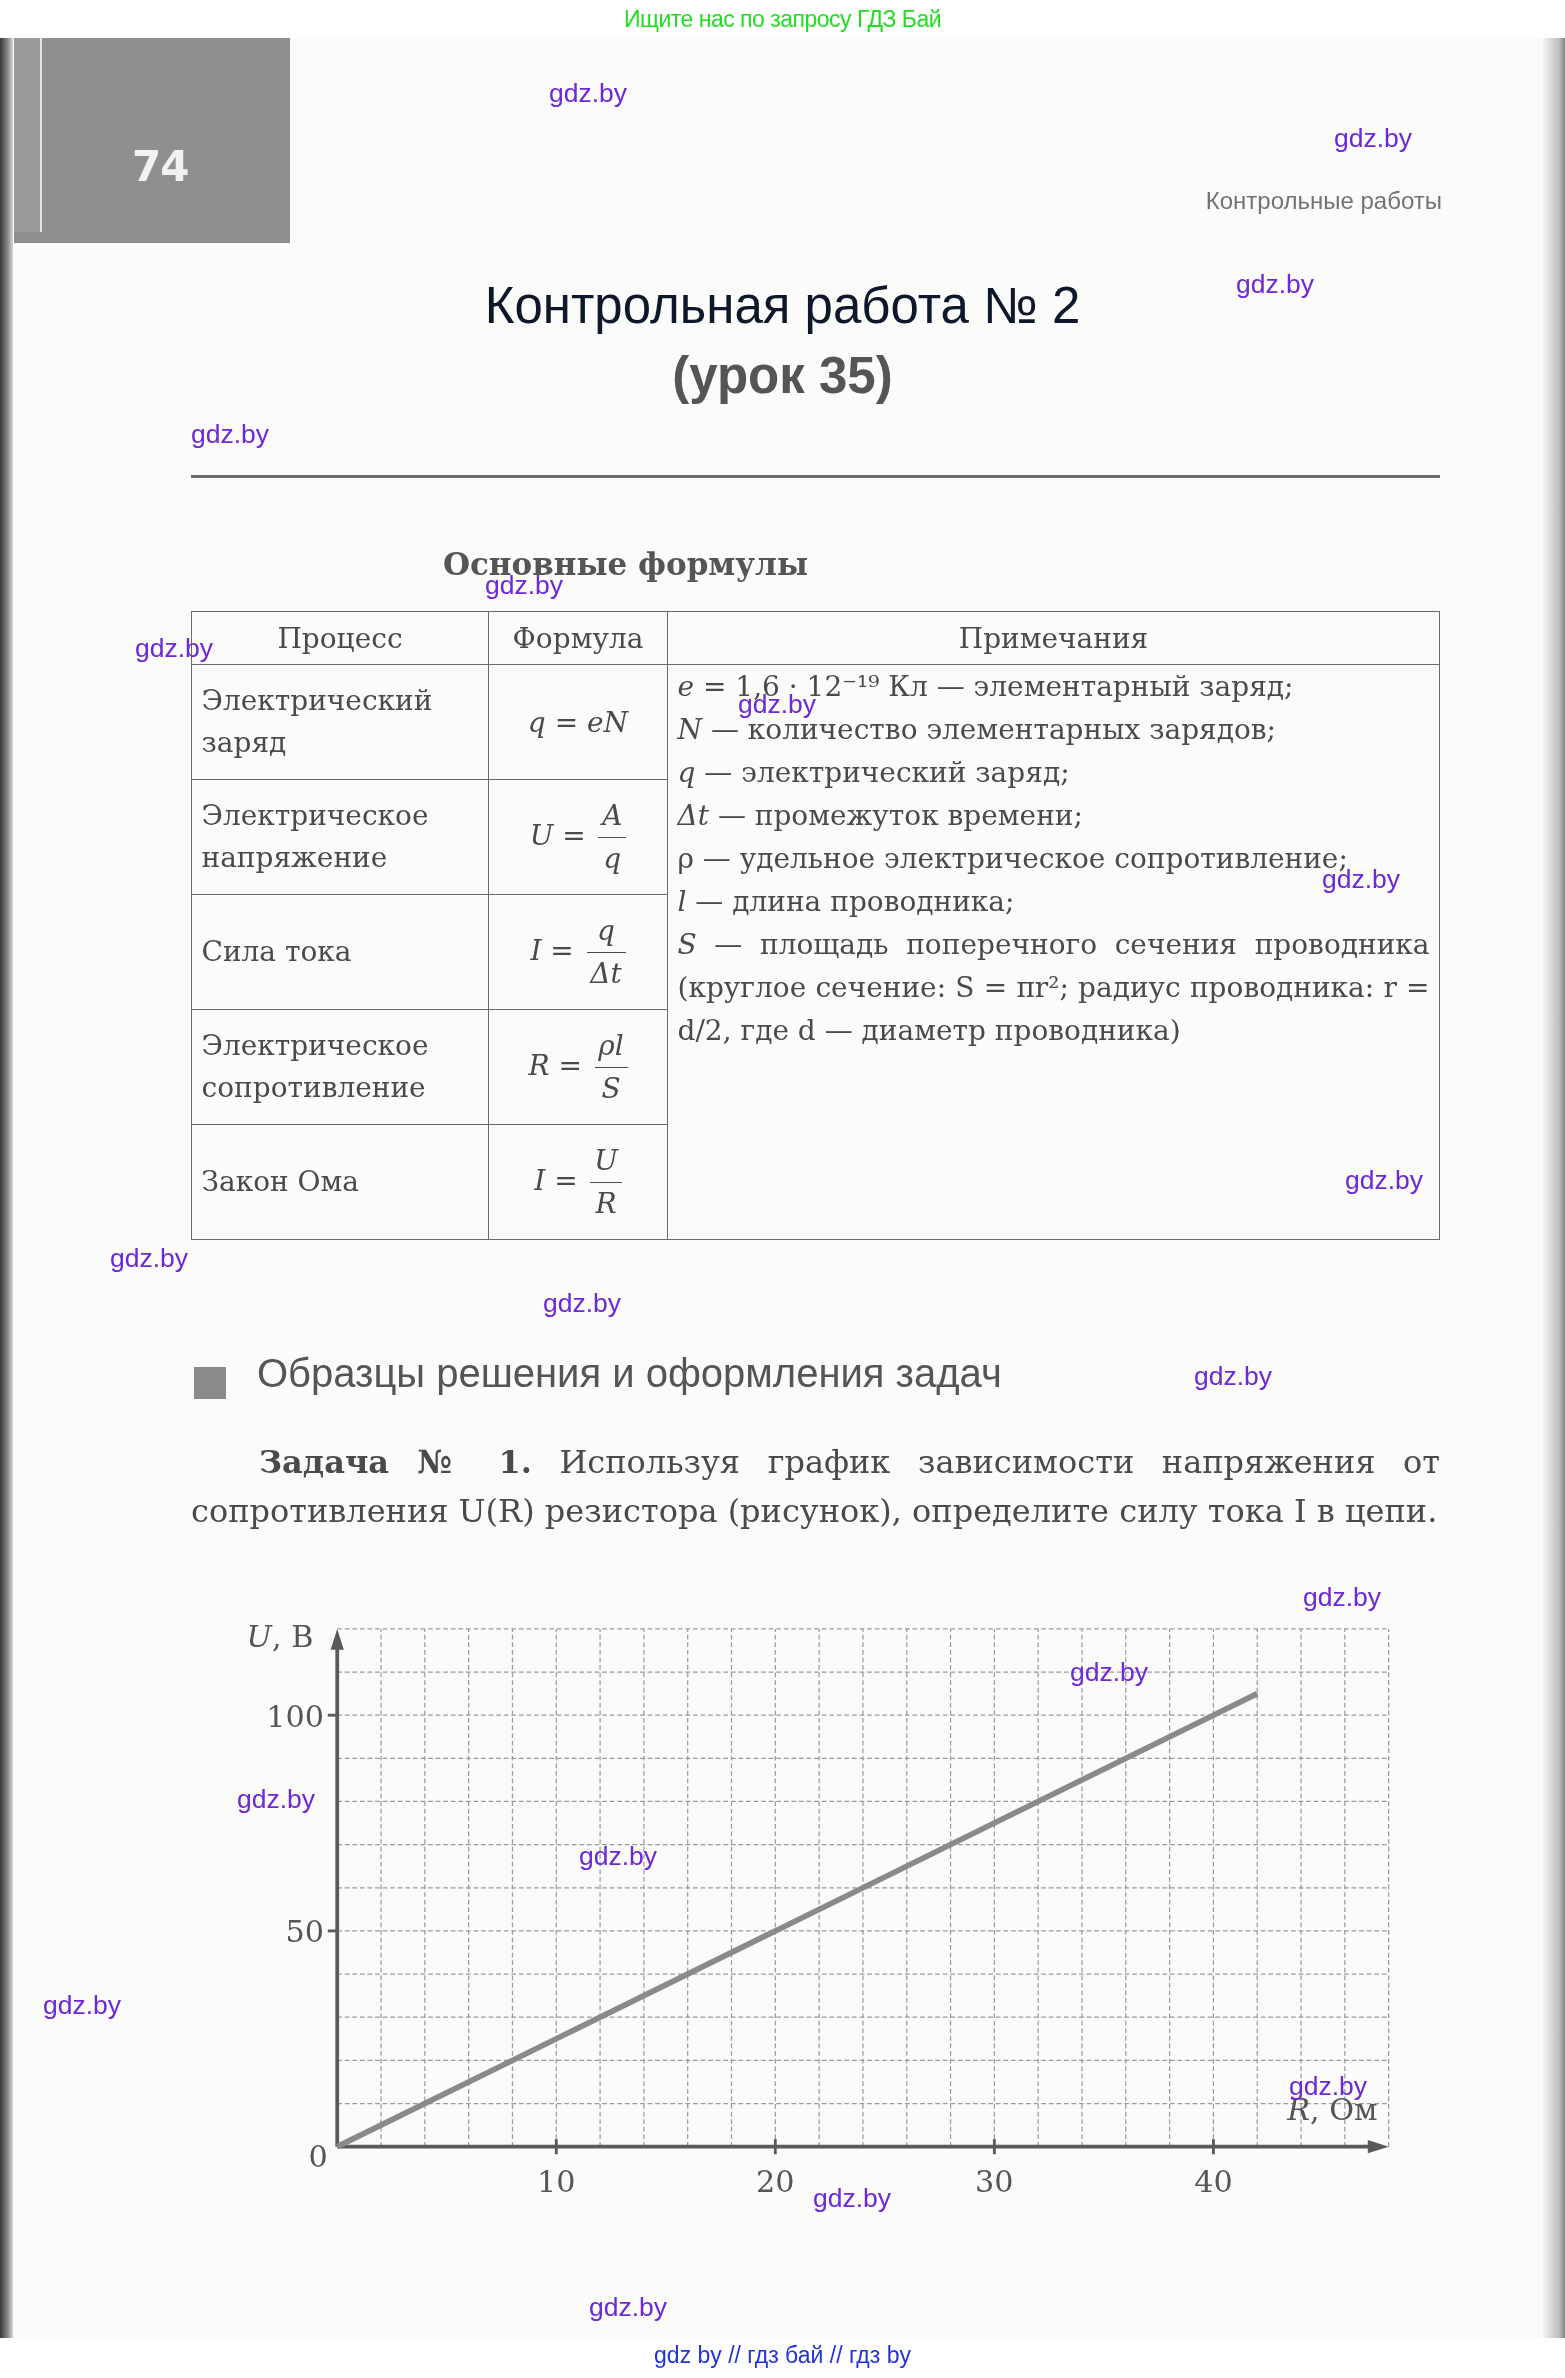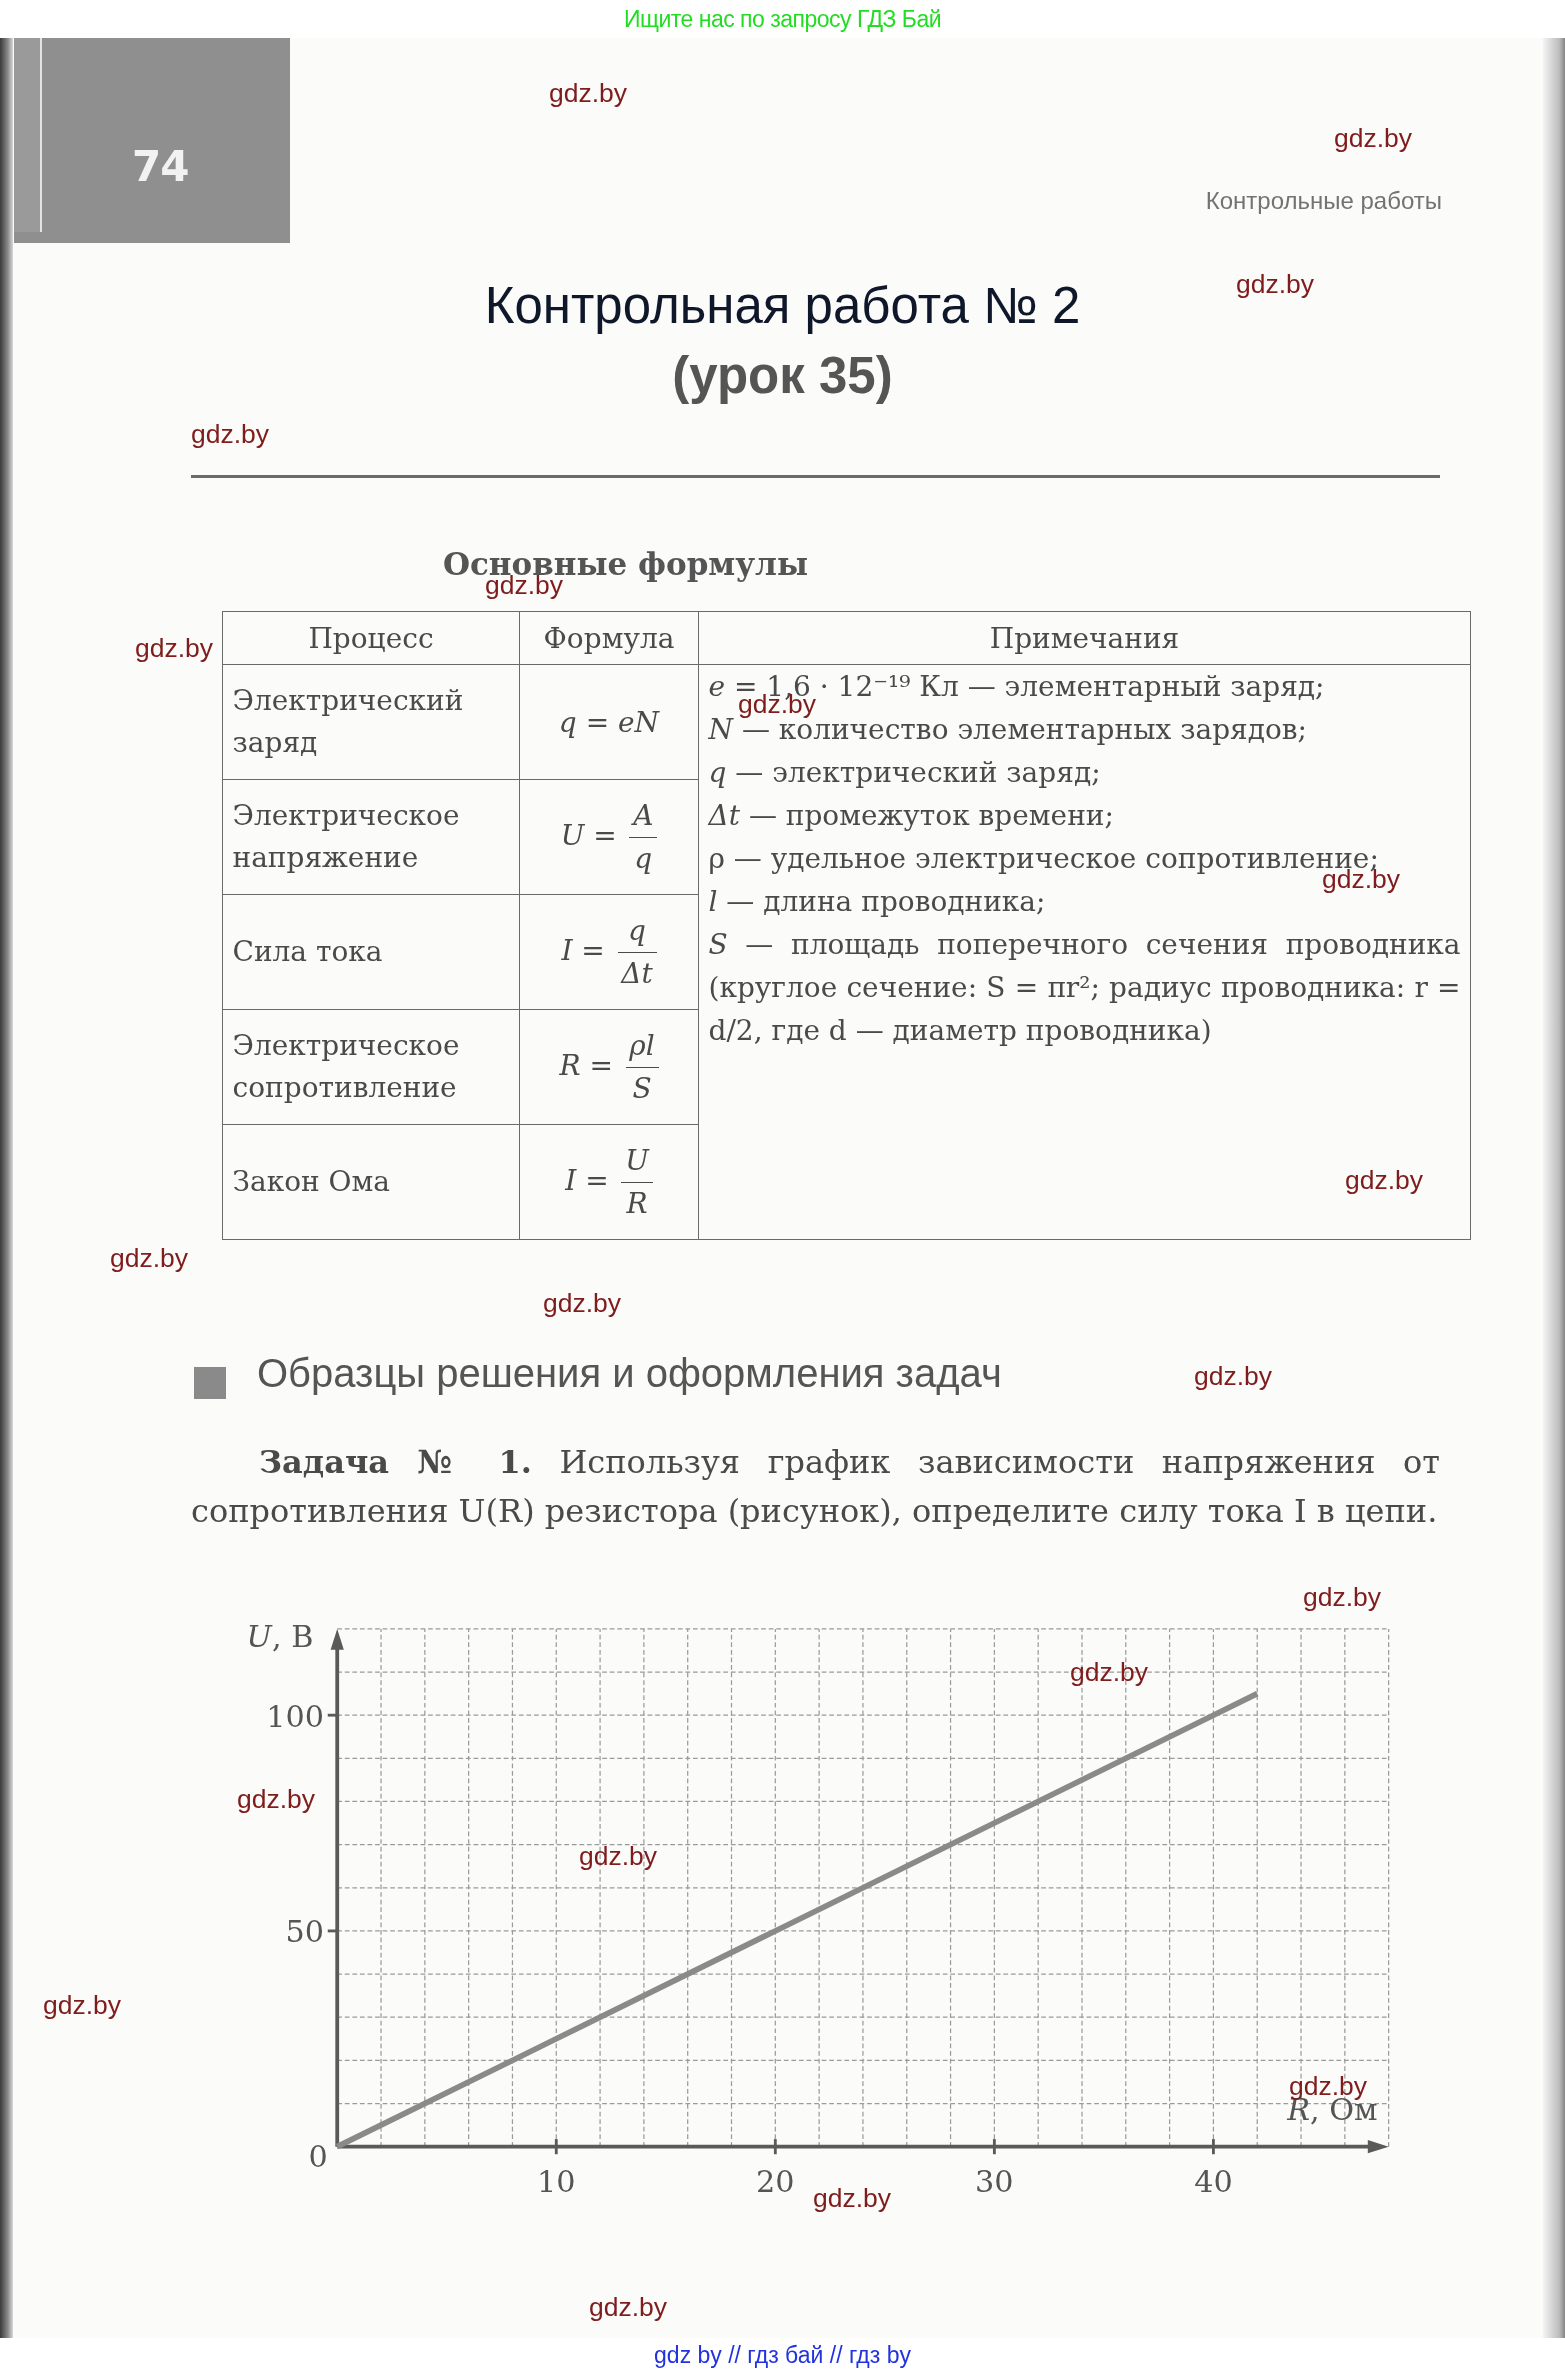--- a/index.html
+++ b/index.html
@@ -15,39 +15,39 @@
   .spine { left:0; top:38px; width:13.2px; height:2300px; background:linear-gradient(90deg,#3a3a3a,#8a8a8a 60%,#d8d8d8); }
   .right-edge { left:1543px; top:38px; width:23px; height:2300px; background:linear-gradient(90deg,#f4f4f4,#bdbdbd 70%,#7a7a7a); }
   .page-num-box { left:14px; top:38px; width:276px; height:205px; background:#8f8f8f; }
   .page-num-strip { left:14px; top:38px; width:25.6px; height:194px; background:#9a9a9a; border-right:2.8px solid #e4e4e4; }
   .page-num { left:132px; top:142px; font-family:"DejaVu Sans", sans-serif; font-weight:bold; font-size:42px; color:#f2f2f2; letter-spacing:-0.9px;text-align:right; }
   .running-head { right:123px; top:187px; font-family:"Liberation Sans", sans-serif; font-size:24px; color:#737373; }
   .title1 { left:0; width:1565px; top:276px; text-align:center; font-family:"Liberation Sans", sans-serif; font-size:51px; color:#0f172a; }
   .title2 { left:0; width:1565px; top:343px; text-align:center; font-family:"Liberation Sans", sans-serif; font-weight:bold; font-size:51px; color:#555; line-height:66px; }
   .title-rule { left:191px; top:475px; width:1249px; height:2.8px; background:#6a6a6a; }
   .formulas-heading { left:0; width:1251px; top:546px; text-align:center; font-family:"DejaVu Serif", serif; font-weight:bold; font-size:31px; color:#555; }
-  table.ft { position:absolute; left:191px; top:611px; width:1249px; border-collapse:collapse; font-size:28px; color:#4a4a4a;margin-left:31px; }
+  table.ft { position:absolute; left:191px; top:611px; width:1249px; border-collapse:collapse; font-size:28px; color:#4a4a4a; }
   table.ft td, table.ft th { border:1.9px solid #6b6b6b; padding:0 9.5px; }
   table.ft th { font-weight:normal; height:52px; font-size:28px; }
   table.ft th.c1 { width:277px; }
   table.ft th.c2 { width:159px; }
   td.proc { height:114px; line-height:42px; vertical-align:middle; }
   td.frm { text-align:center; vertical-align:middle; font-style:italic; font-family:"DejaVu Serif", serif; }
   td.notes { vertical-align:top; padding:49px 13.2px 0 13.2px; line-height:43px; font-size:28px; }
   .frac { display:inline-flex; flex-direction:column; vertical-align:middle; text-align:center; margin-left:3.8px; }
   .frac span { display:block; padding:0 3.8px; line-height:42px; }
   .frac .num { border-bottom:1.9px solid #4a4a4a; }
   .note-line i { font-style:italic; }
   .sec-marker { left:194px; top:1367px; width:32px; height:32px; background:#8a8a8a; }
   .section-title { left:257px; top:1351px; font-family:"Liberation Sans", sans-serif; font-size:40px; color:#555; }
   .task { left:191px; top:1438px; width:1249px; font-size:32px; line-height:49px; color:#4a4a4a; text-align:justify; }
   .task b { font-weight:bold; }
   .task-indent { display:inline-block; width:68px; }
   .chart { left:218px; top:1609px; width:1249px; height:606px; }
-  .wm { position:absolute; font-family:"Liberation Sans", sans-serif; font-size:26.5px; color:#7f1d1d; }
+  .wm { position:absolute; font-family:"Liberation Sans", sans-serif; font-size:26.5px; color:#6d28d9; }
   .footer-links { left:0; width:1565px; top:2342px; text-align:center; font-family:"Liberation Sans", sans-serif; font-size:23px; color:#2233dd; }
 </style>
 </head>
 <body>
 
 <div class="abs top-banner">Ищите нас по запросу ГДЗ Бай</div>
 
 <div class="abs page"></div>
 <div class="abs spine"></div>
 <div class="abs right-edge"></div>

